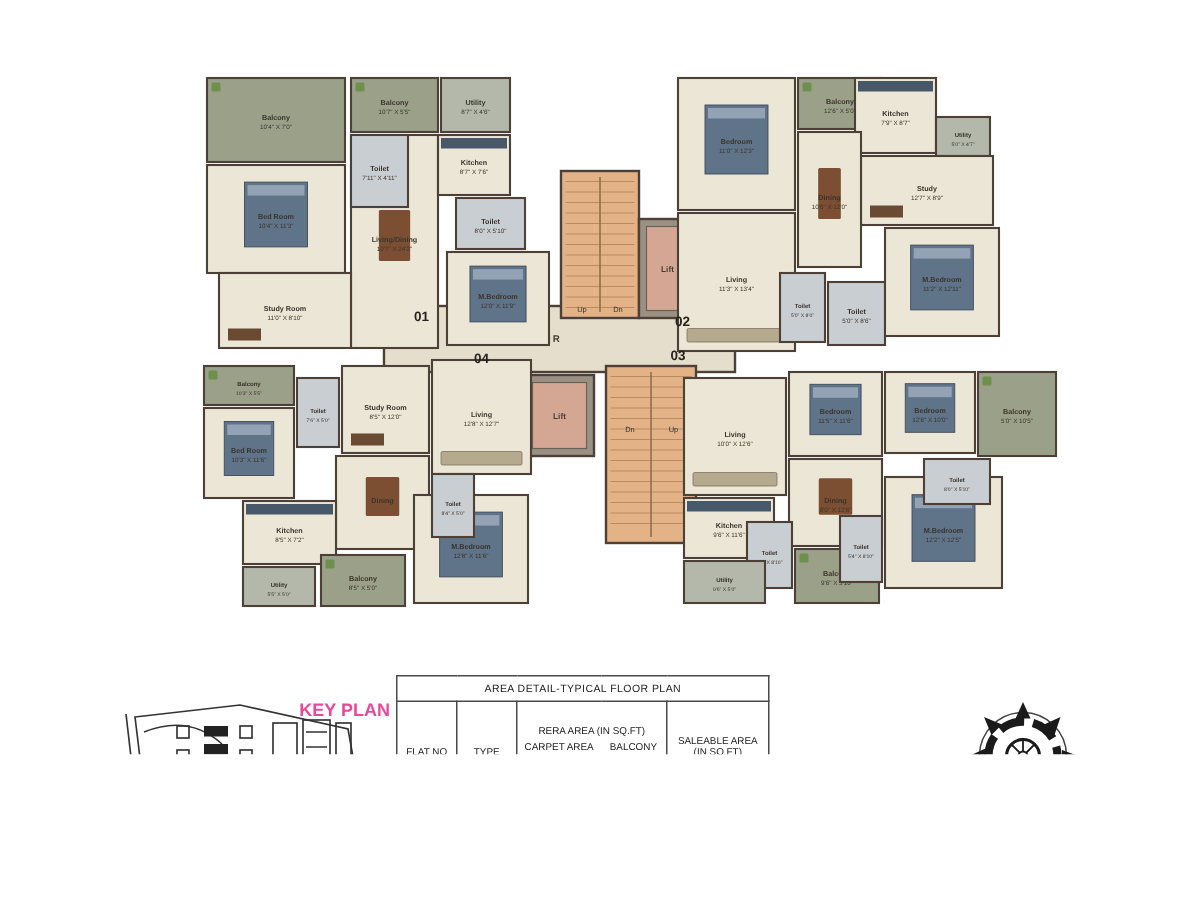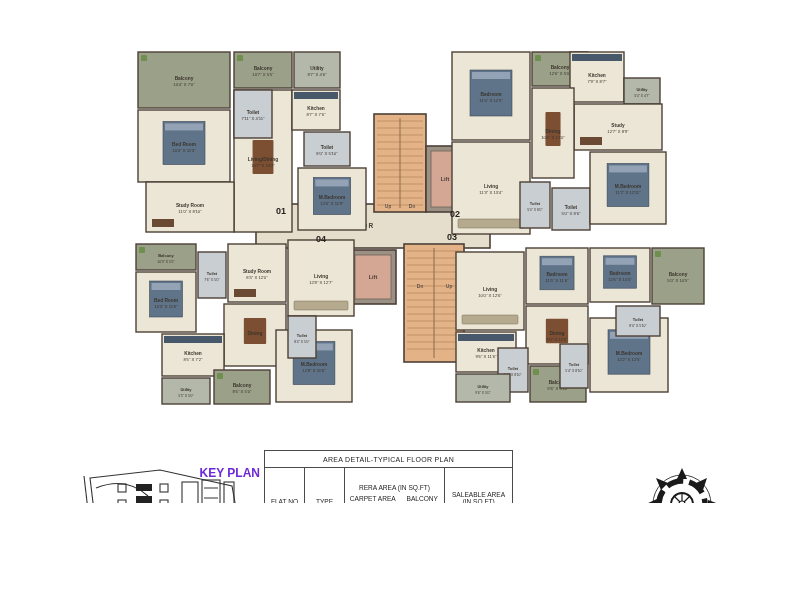--- a/index.html
+++ b/index.html
@@ -3,21 +3,21 @@
 <meta charset="utf-8">
 <style>
   html,body{margin:0;padding:0;background:#ffffff;}
   .page{position:relative;width:800px;height:503px;background:#ffffff;overflow:hidden;
         font-family:"Liberation Sans",sans-serif;}
   #plan-svg{position:absolute;left:0;top:0;width:800px;height:450px;}
   .caption{position:absolute;top:414px;left:0;width:800px;text-align:center;
            font-size:10.5px;letter-spacing:.3px;color:#1c1c1c;}
   .keyplan{position:absolute;left:60px;top:456px;width:202px;height:130px;}
   .keyplan svg{position:absolute;left:0;top:0;}
-  .keyplan-title{position:absolute;right:2px;top:10px;font-size:12px;font-weight:bold;color:#6d28d9;}
+  .keyplan-title{position:absolute;right:2px;top:10px;font-size:12px;font-weight:bold;color:#ec4899;}
   table.area{position:absolute;left:264px;top:450px;width:248px;border-collapse:collapse;
              font-size:6.6px;color:#222;text-align:center;table-layout:fixed;}
   table.area th,table.area td{border:1px solid #4a4a4a;padding:1px 2px;font-weight:normal;}
   table.area tr.title-row th{height:14px;font-size:7px;letter-spacing:.3px;}
   table.area tr.head-row th{height:20px;vertical-align:bottom;padding-bottom:3px;}
   table.area th.rowspan-cell{vertical-align:bottom;padding-bottom:4px;}
   table.area th.rera{border-bottom:none;vertical-align:middle;padding:3px 0 6px 0;}
   table.area tr.sub-row th{border-top:none;height:12px;vertical-align:top;}
   table.area th.carpet{border-right:none;}
   table.area th.balcony{border-left:none;}

